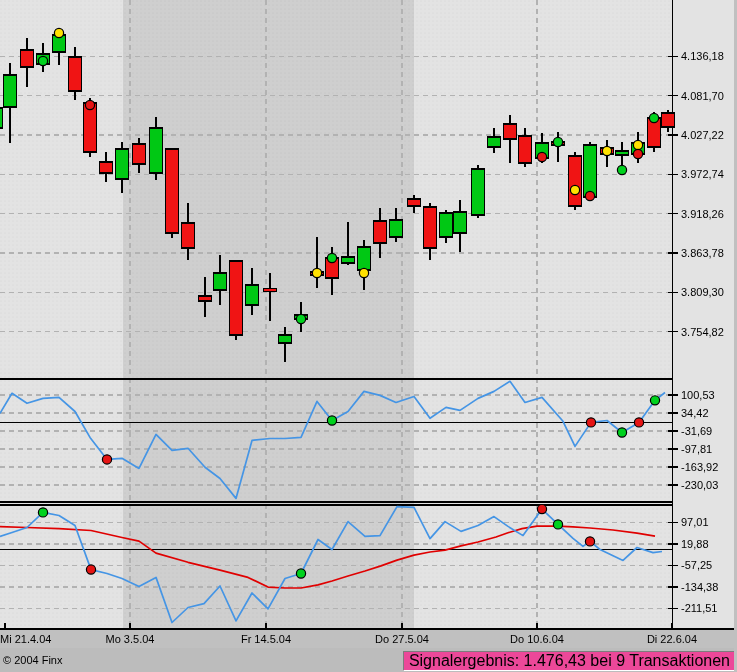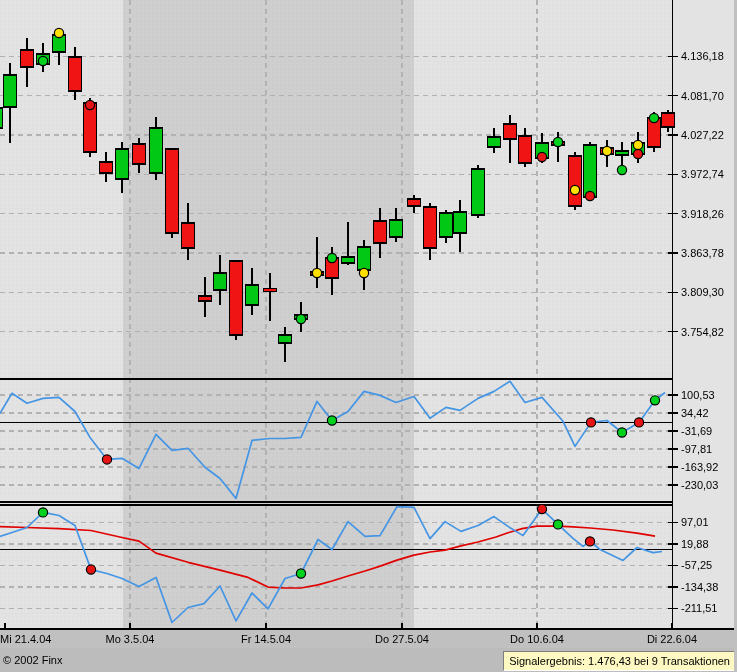--- a/index.html
+++ b/index.html
@@ -3,21 +3,21 @@
 <meta charset="utf-8">
 <style>
   html,body{margin:0;padding:0;background:#c0c0c0;}
   #app{position:relative;width:734px;height:672px;background:#c0c0c0;overflow:hidden;
        font-family:"Liberation Sans",sans-serif;}
   #chart{display:block;}
   #chart text{font:11px "Liberation Sans",sans-serif;fill:#000;}
   #status-bar{position:absolute;left:0;top:648px;width:737px;height:24px;background:#bcbcbc;}
   #copyright{position:absolute;left:3px;top:6px;font-size:11px;color:#000;white-space:nowrap;}
   #signal-field{position:absolute;right:1px;top:3px;height:18px;line-height:18px;
-       padding:0 5px;background:#fef9c3;font-size:11px;color:#000;white-space:nowrap;
+       padding:0 5px;background:#ec4899;font-size:16px;color:#000;white-space:nowrap;
        border-top:1px solid #7d7d7d;border-left:1px solid #7d7d7d;
        border-bottom:1px solid #ffffff;border-right:1px solid #ffffff;}
 </style>
 </head>
 <body>
 
 <div id="app">
   <svg id="chart" width="737" height="648" viewBox="0 0 737 648">
       <rect x="0" y="0" width="737" height="628" fill="#e3e3e3" shape-rendering="crispEdges"></rect>
       <defs>
@@ -219,18 +219,18 @@
       <circle cx="639" cy="422.4" r="4.6" fill="#e61414" stroke="#000" stroke-width="1.2"></circle>
       <circle cx="655" cy="400.34718213994006" r="4.6" fill="#00d21e" stroke="#000" stroke-width="1.2"></circle>
       <circle cx="43" cy="512.4216615556176" r="4.6" fill="#00d21e" stroke="#000" stroke-width="1.2"></circle>
       <circle cx="91" cy="569.5724839698913" r="4.6" fill="#e61414" stroke="#000" stroke-width="1.2"></circle>
       <circle cx="301" cy="573.4754669640367" r="4.6" fill="#00d21e" stroke="#000" stroke-width="1.2"></circle>
       <circle cx="542" cy="509.07624756063564" r="4.6" fill="#e61414" stroke="#000" stroke-width="1.2"></circle>
       <circle cx="558" cy="524.4093950376359" r="4.6" fill="#00d21e" stroke="#000" stroke-width="1.2"></circle>
       <circle cx="590" cy="541.4152495121272" r="4.6" fill="#e61414" stroke="#000" stroke-width="1.2"></circle>
     </svg>
   <div id="status-bar">
-    <span id="copyright">© 2002 Finx</span>
+    <span id="copyright">© 2004 Finx</span>
     <div id="signal-field">
       <span>Signalergebnis: 1.476,43 bei 9 Transaktionen</span>
     </div>
   </div>
 </div>
 
 </body></html>

